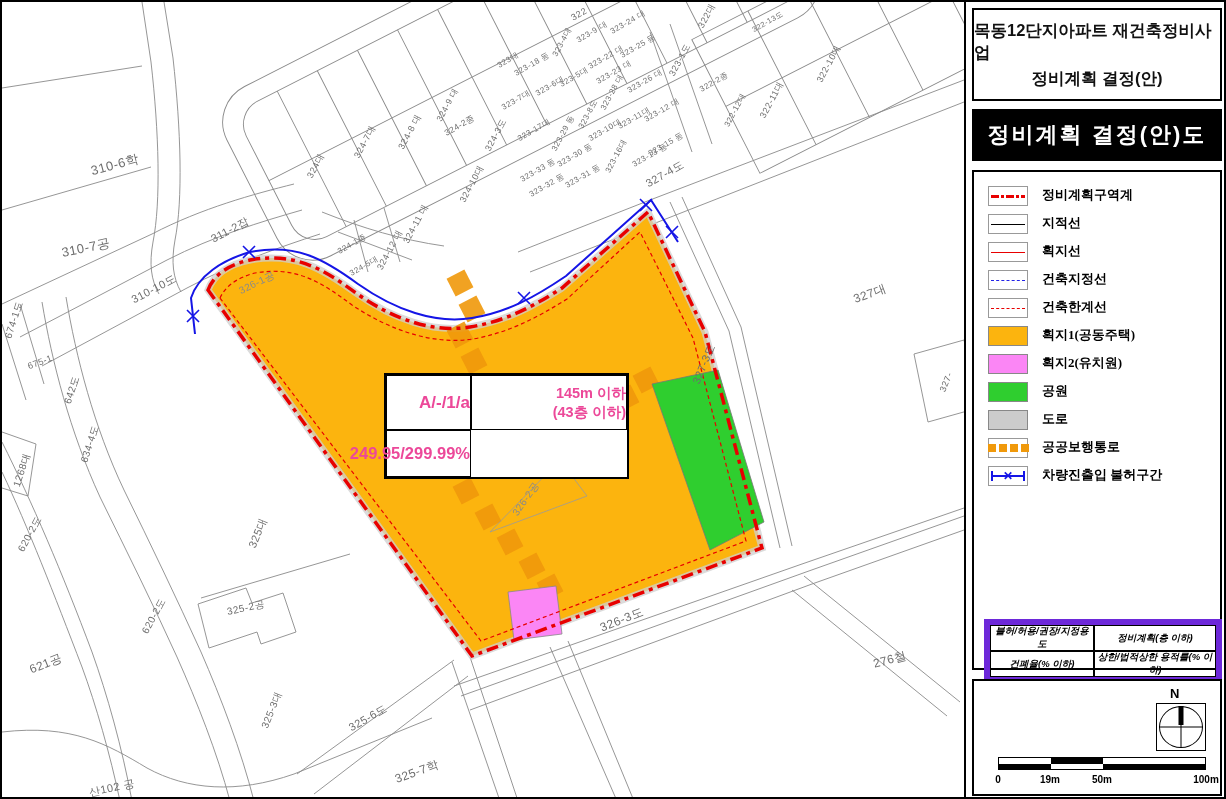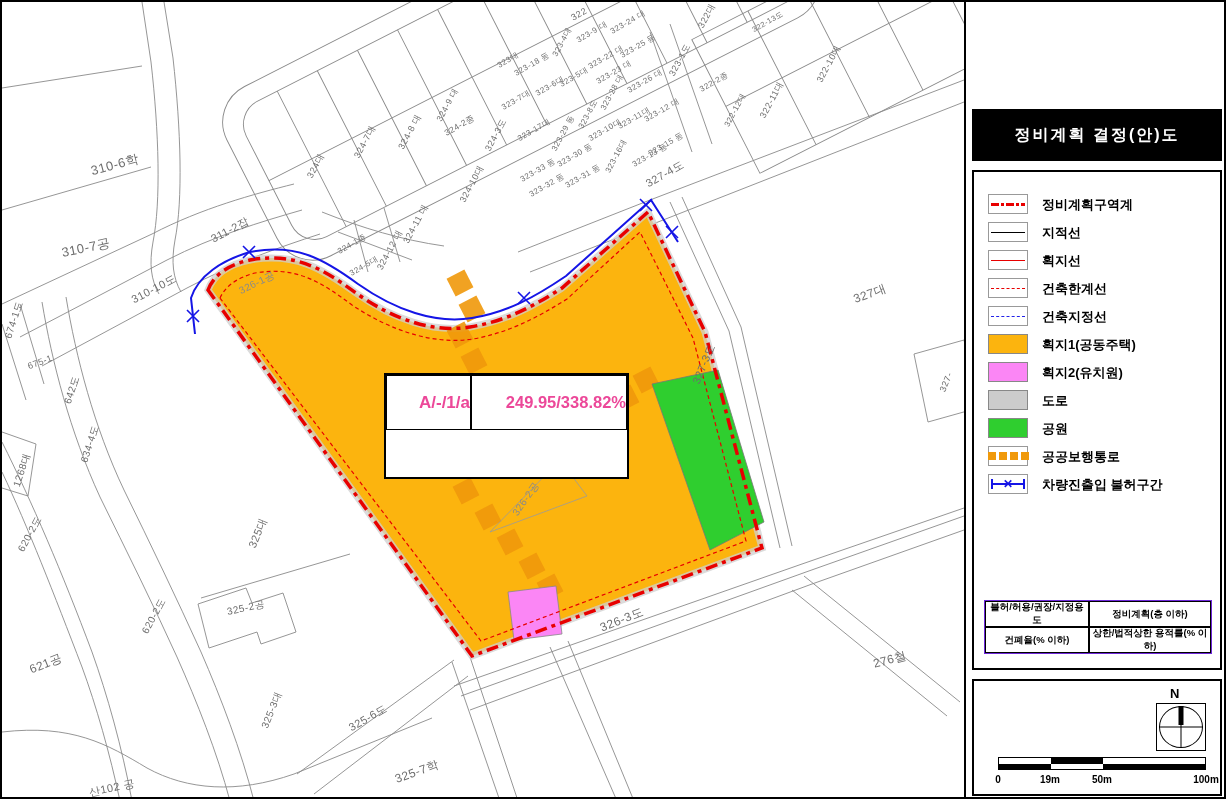--- a/index.html
+++ b/index.html
@@ -18,43 +18,43 @@
   .info-cell{border:1px solid #000;display:flex;flex-direction:column;align-items:flex-end;
     justify-content:center;font-weight:bold;color:#ec4899;line-height:1.25;}
   .ic-zone{font-size:17px;} .ic-h{font-size:14.5px;} .ic-cov{font-size:15.5px;} .ic-far{font-size:16.5px;}
   
   .pbox{position:absolute;background:#fff;border:2px solid #000;box-sizing:border-box;}
   .title-box{left:970px;top:6px;width:250px;height:93px;display:flex;flex-direction:column;
     align-items:center;justify-content:center;gap:4px;}
   .title-line{font-size:16.5px;font-weight:bold;color:#111;}
   .black-box{left:970px;top:107px;width:250px;height:52px;background:#000;display:flex;
     align-items:center;justify-content:center;}
-  .black-box span{color:#fff;font-size:16px;font-weight:bold;letter-spacing:2px;}
+  .black-box span{color:#fff;font-size:22px;font-weight:bold;letter-spacing:2px;}
   .legend-box{left:970px;top:168px;width:250px;height:500px;padding:14px 0 0 14px;}
-  .lg-row{display:flex;align-items:flex-end;height:28px;}
+  .lg-row{display:flex;align-items:flex-start;height:28px;font-family:Liberation Serif, serif;}
   .sw{width:40px;height:20px;border:1px solid #999;background:#fff;box-sizing:border-box;
     display:flex;align-items:center;justify-content:center;flex:0 0 auto;position:relative;}
   .lg-label{margin-left:14px;font-size:13px;font-weight:bold;color:#000;}
   .ln{width:34px;height:0;border-top:1.4px solid #000;}
   .ln-red{border-top:1.4px solid #e80000;}
   .ln-dashdot{width:34px;height:3px;border:none;
     background:repeating-linear-gradient(90deg,#e80000 0 8px,#fff 8px 10px,#e80000 10px 13px,#fff 13px 15px);}
   .ln-reddot{width:34px;height:0;border-top:1.6px dashed #e80000;}
   .ln-bluedot{width:34px;height:0;border-top:1.6px dashed #2222e8;}
   .sw-fill{border:1px solid #888;}
   .sq-row{display:flex;gap:3px;}
   .sq{width:8px;height:8px;background:#f0990b;}
   .vx{position:relative;width:34px;height:14px;}
   .vx .bar{position:absolute;top:2px;bottom:2px;width:2px;background:#1515e6;}
   .vx .bl{left:0;} .vx .br{right:0;}
   .vx .mid{position:absolute;left:2px;right:2px;top:6px;height:1.6px;background:#1515e6;}
   .vx .x{position:absolute;left:50%;top:50%;transform:translate(-50%,-54%);color:#1515e6;
     font-size:12px;font-weight:bold;background:transparent;line-height:1;}
-  .mini-table{position:absolute;left:10px;top:428px;width:226px;display:grid;
-    grid-template-columns:104px 1fr;border:1px solid #6d28d9;}
+  .mini-table{position:absolute;left:10px;top:447px;width:226px;display:grid;
+    grid-template-columns:104px 1fr;border:6px solid #6d28d9;font-style:italic;}
   .mt-cell{border:1px solid #000;height:24px;display:flex;align-items:center;justify-content:center;
     font-size:9.5px;font-weight:bold;color:#000;text-align:center;}
   .scale-box{left:970px;top:677px;width:250px;height:117px;}
   .north{position:absolute;left:196px;top:5px;font-size:13px;font-weight:bold;color:#000;}
   .nbox{position:absolute;left:182px;top:22px;width:50px;height:48px;border:1.6px solid #000;box-sizing:border-box;}
   .ncirc{position:absolute;left:2px;top:2px;right:2px;bottom:2px;border:1.4px solid #000;border-radius:50%;}
   .nv{position:absolute;left:50%;top:2px;bottom:2px;width:1px;background:#000;transform:translateX(-50%);}
   .nh{position:absolute;top:50%;left:2px;right:2px;height:1px;background:#000;transform:translateY(-50%);}
   .nthick{position:absolute;left:50%;top:2px;height:19px;width:5px;background:#000;transform:translateX(-50%);}
   .sbar{position:absolute;left:24px;top:76px;width:208px;height:13px;border:1px solid #000;box-sizing:border-box;}
@@ -236,28 +236,36 @@
         <span class="plabel" style="left: 414px; top: 222px; font-size: 9px; transform: translate(-50%, -50%) rotate(-62deg);">324-11 대</span>
         <span class="plabel" style="left: 388px; top: 248px; font-size: 9px; transform: translate(-50%, -50%) rotate(-62deg);">324-12 대</span>
         <span class="plabel" style="left: 350px; top: 242px; font-size: 8px; transform: translate(-50%, -50%) rotate(-30deg);">324-1종</span>
         <span class="plabel" style="left: 362px; top: 264px; font-size: 8px; transform: translate(-50%, -50%) rotate(-30deg);">324-5대</span>
       </div>
 
     <div class="info-table">
       <div class="info-cell ic-zone">
         <span>A/-/1/a</span>
       </div>
+      <div class="info-cell ic-h">
+        <span>145m 이하</span>
+        <span>(43층 이하)</span>
+      </div>
       <div class="info-cell ic-far">
-        <span>249.95/338.82%</span>
+        <span>249.95/299.99%</span>
       </div>
     </div>
   </div>
 
   <div class="divider"></div>
 
+  <div class="pbox title-box">
+    <span class="title-line">목동12단지아파트 재건축정비사업</span>
+    <span class="title-line">정비계획 결정(안)</span>
+  </div>
 
   <div class="pbox black-box">
     <span>정비계획 결정(안)도</span>
   </div>
 
   <div class="pbox legend-box">
     <div class="lg-row">
       <span class="sw">
           <span class="ln-dashdot"></span>
         </span>
@@ -270,45 +278,45 @@
       <span class="lg-label">지적선</span>
     </div>
     <div class="lg-row">
       <span class="sw">
           <span class="ln ln-red"></span>
         </span>
       <span class="lg-label">획지선</span>
     </div>
     <div class="lg-row">
       <span class="sw">
+          <span class="ln-bluedot"></span>
+        </span>
+      <span class="lg-label">건축지정선</span>
+    </div>
+    <div class="lg-row">
+      <span class="sw">
           <span class="ln-reddot"></span>
         </span>
       <span class="lg-label">건축한계선</span>
-    </div>
-    <div class="lg-row">
-      <span class="sw">
-          <span class="ln-bluedot"></span>
-        </span>
-      <span class="lg-label">건축지정선</span>
     </div>
     <div class="lg-row">
       <span class="sw sw-fill" style="background:#FCB40E"></span>
       <span class="lg-label">획지1(공동주택)</span>
     </div>
     <div class="lg-row">
       <span class="sw sw-fill" style="background:#FB86F5"></span>
       <span class="lg-label">획지2(유치원)</span>
     </div>
     <div class="lg-row">
+      <span class="sw sw-fill" style="background:#2FCE2F"></span>
+      <span class="lg-label">공원</span>
+    </div>
+    <div class="lg-row">
       <span class="sw sw-fill" style="background:#CCCCCC"></span>
       <span class="lg-label">도로</span>
-    </div>
-    <div class="lg-row">
-      <span class="sw sw-fill" style="background:#2FCE2F"></span>
-      <span class="lg-label">공원</span>
     </div>
     <div class="lg-row">
       <span class="sw">
         <span class="sq-row">
             <span class="sq"></span>
             <span class="sq"></span>
             <span class="sq"></span>
             <span class="sq"></span>
           </span>
       </span>

